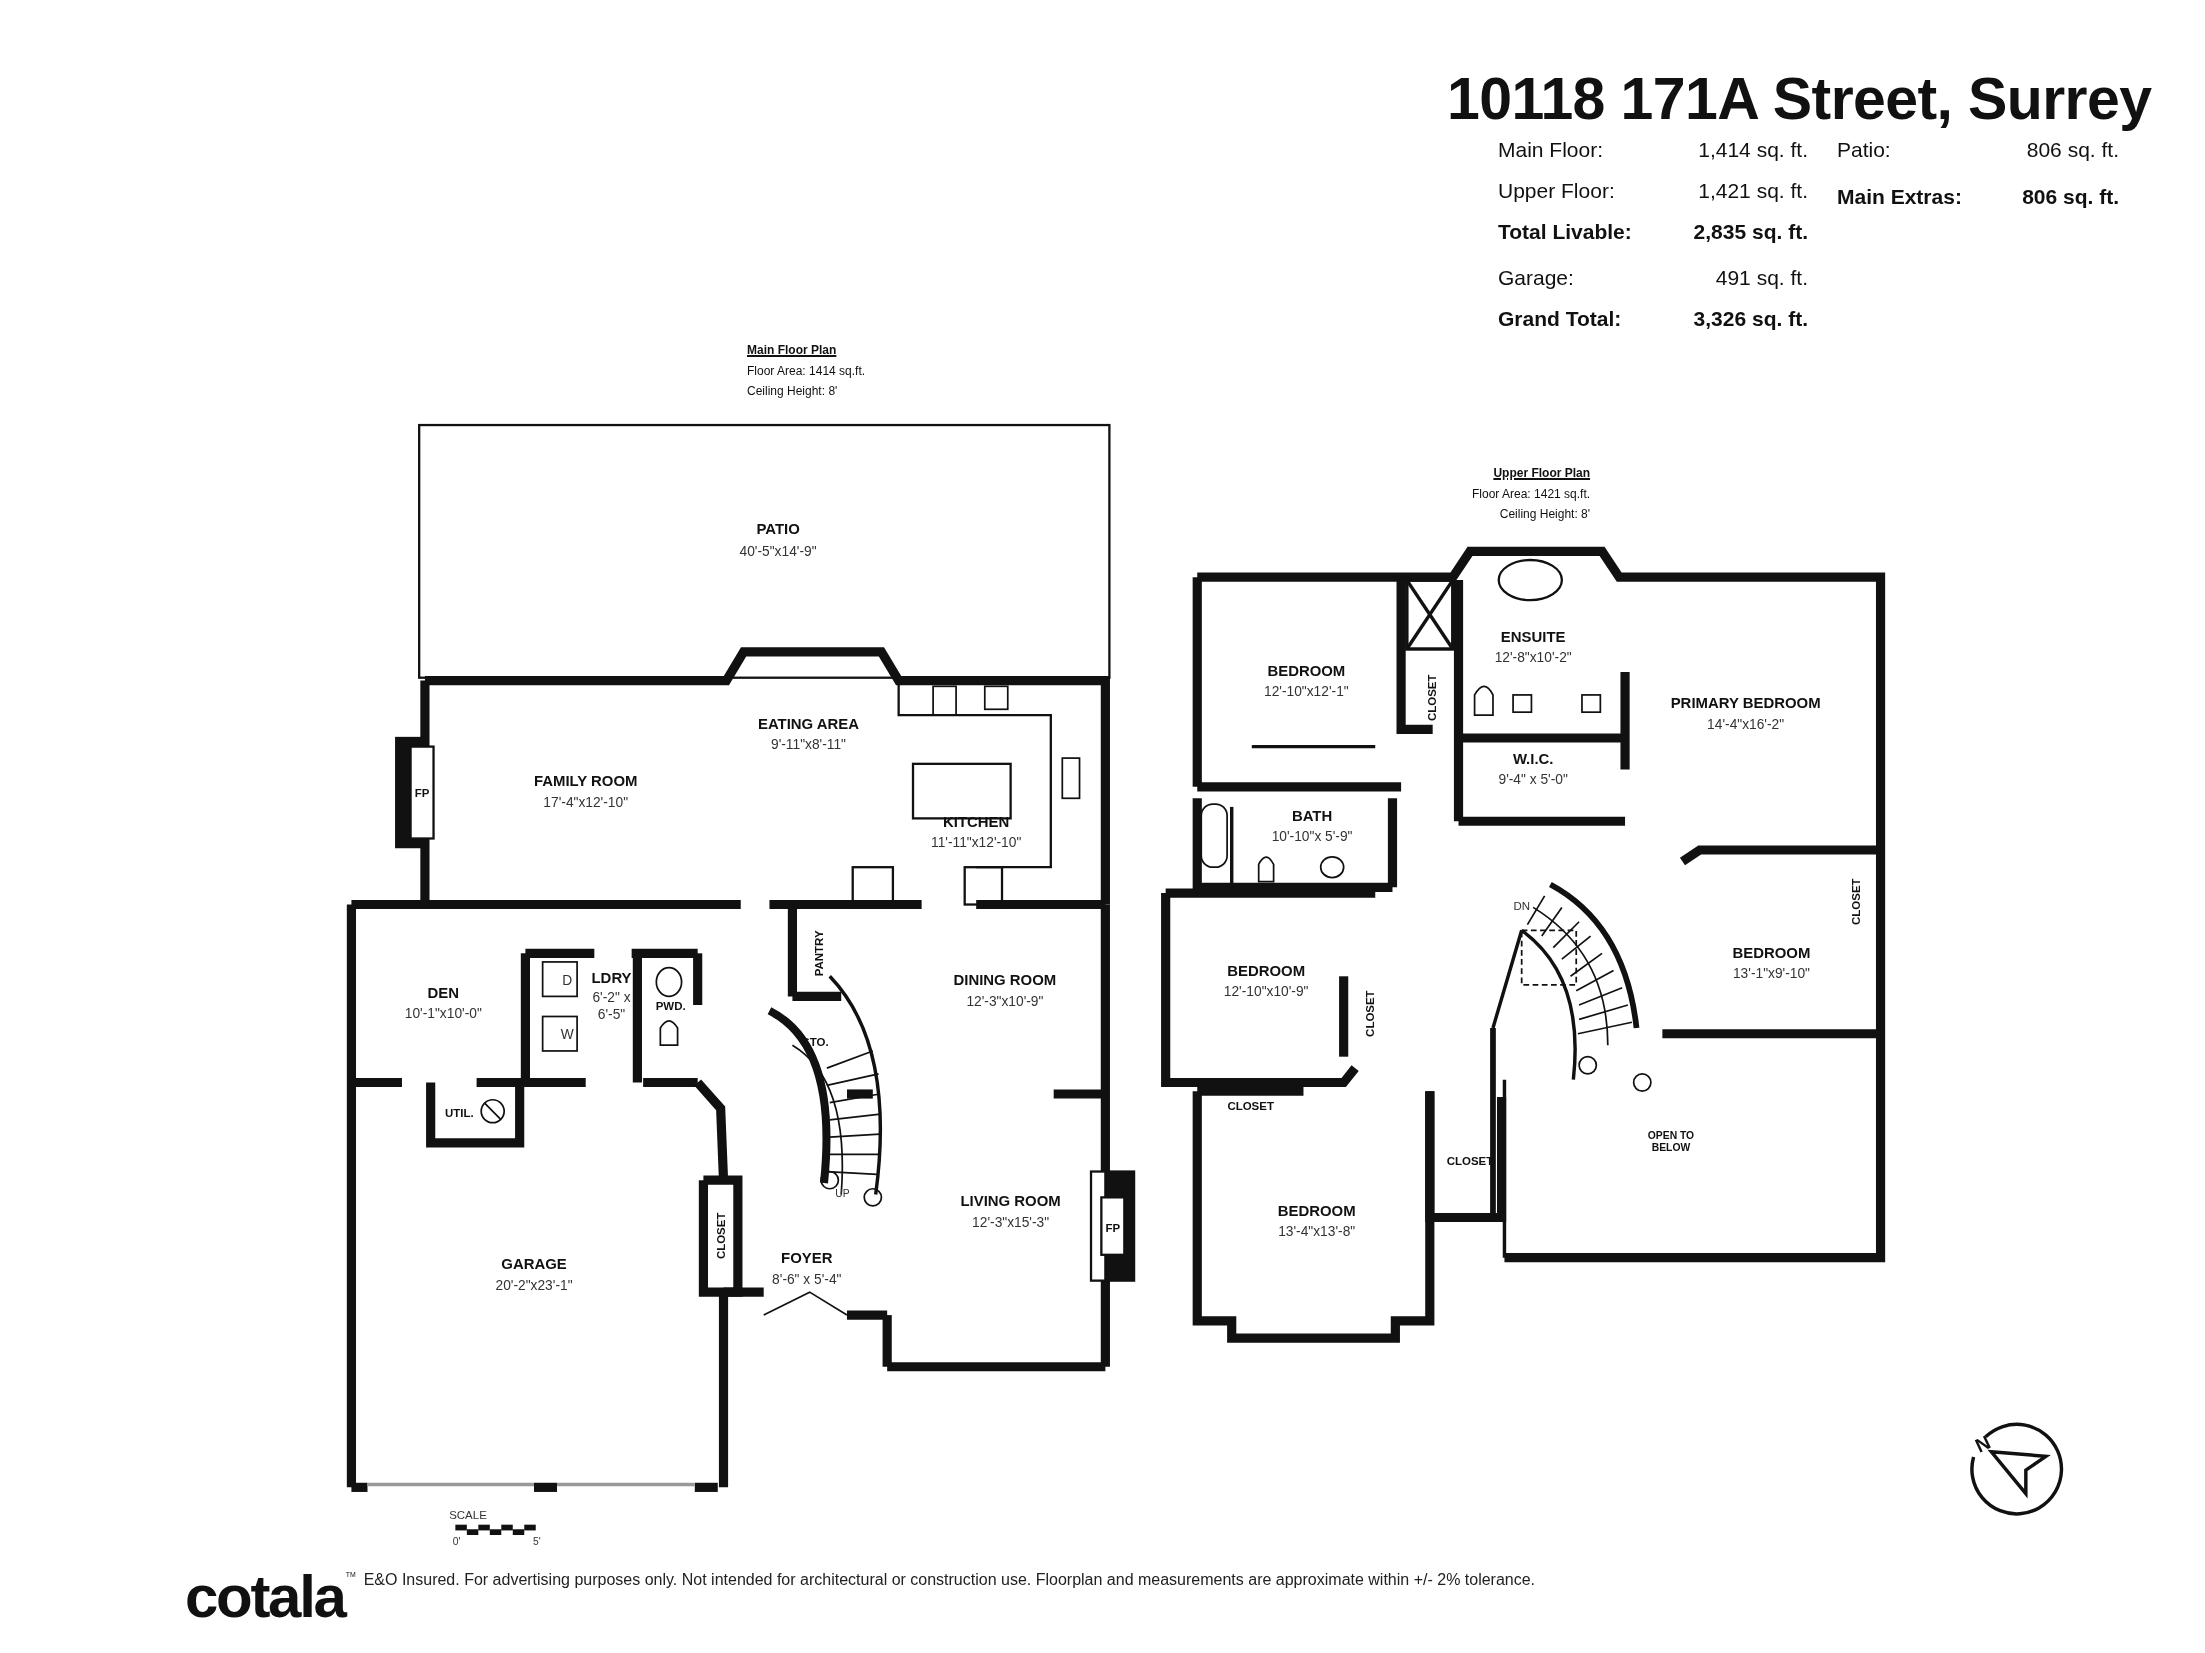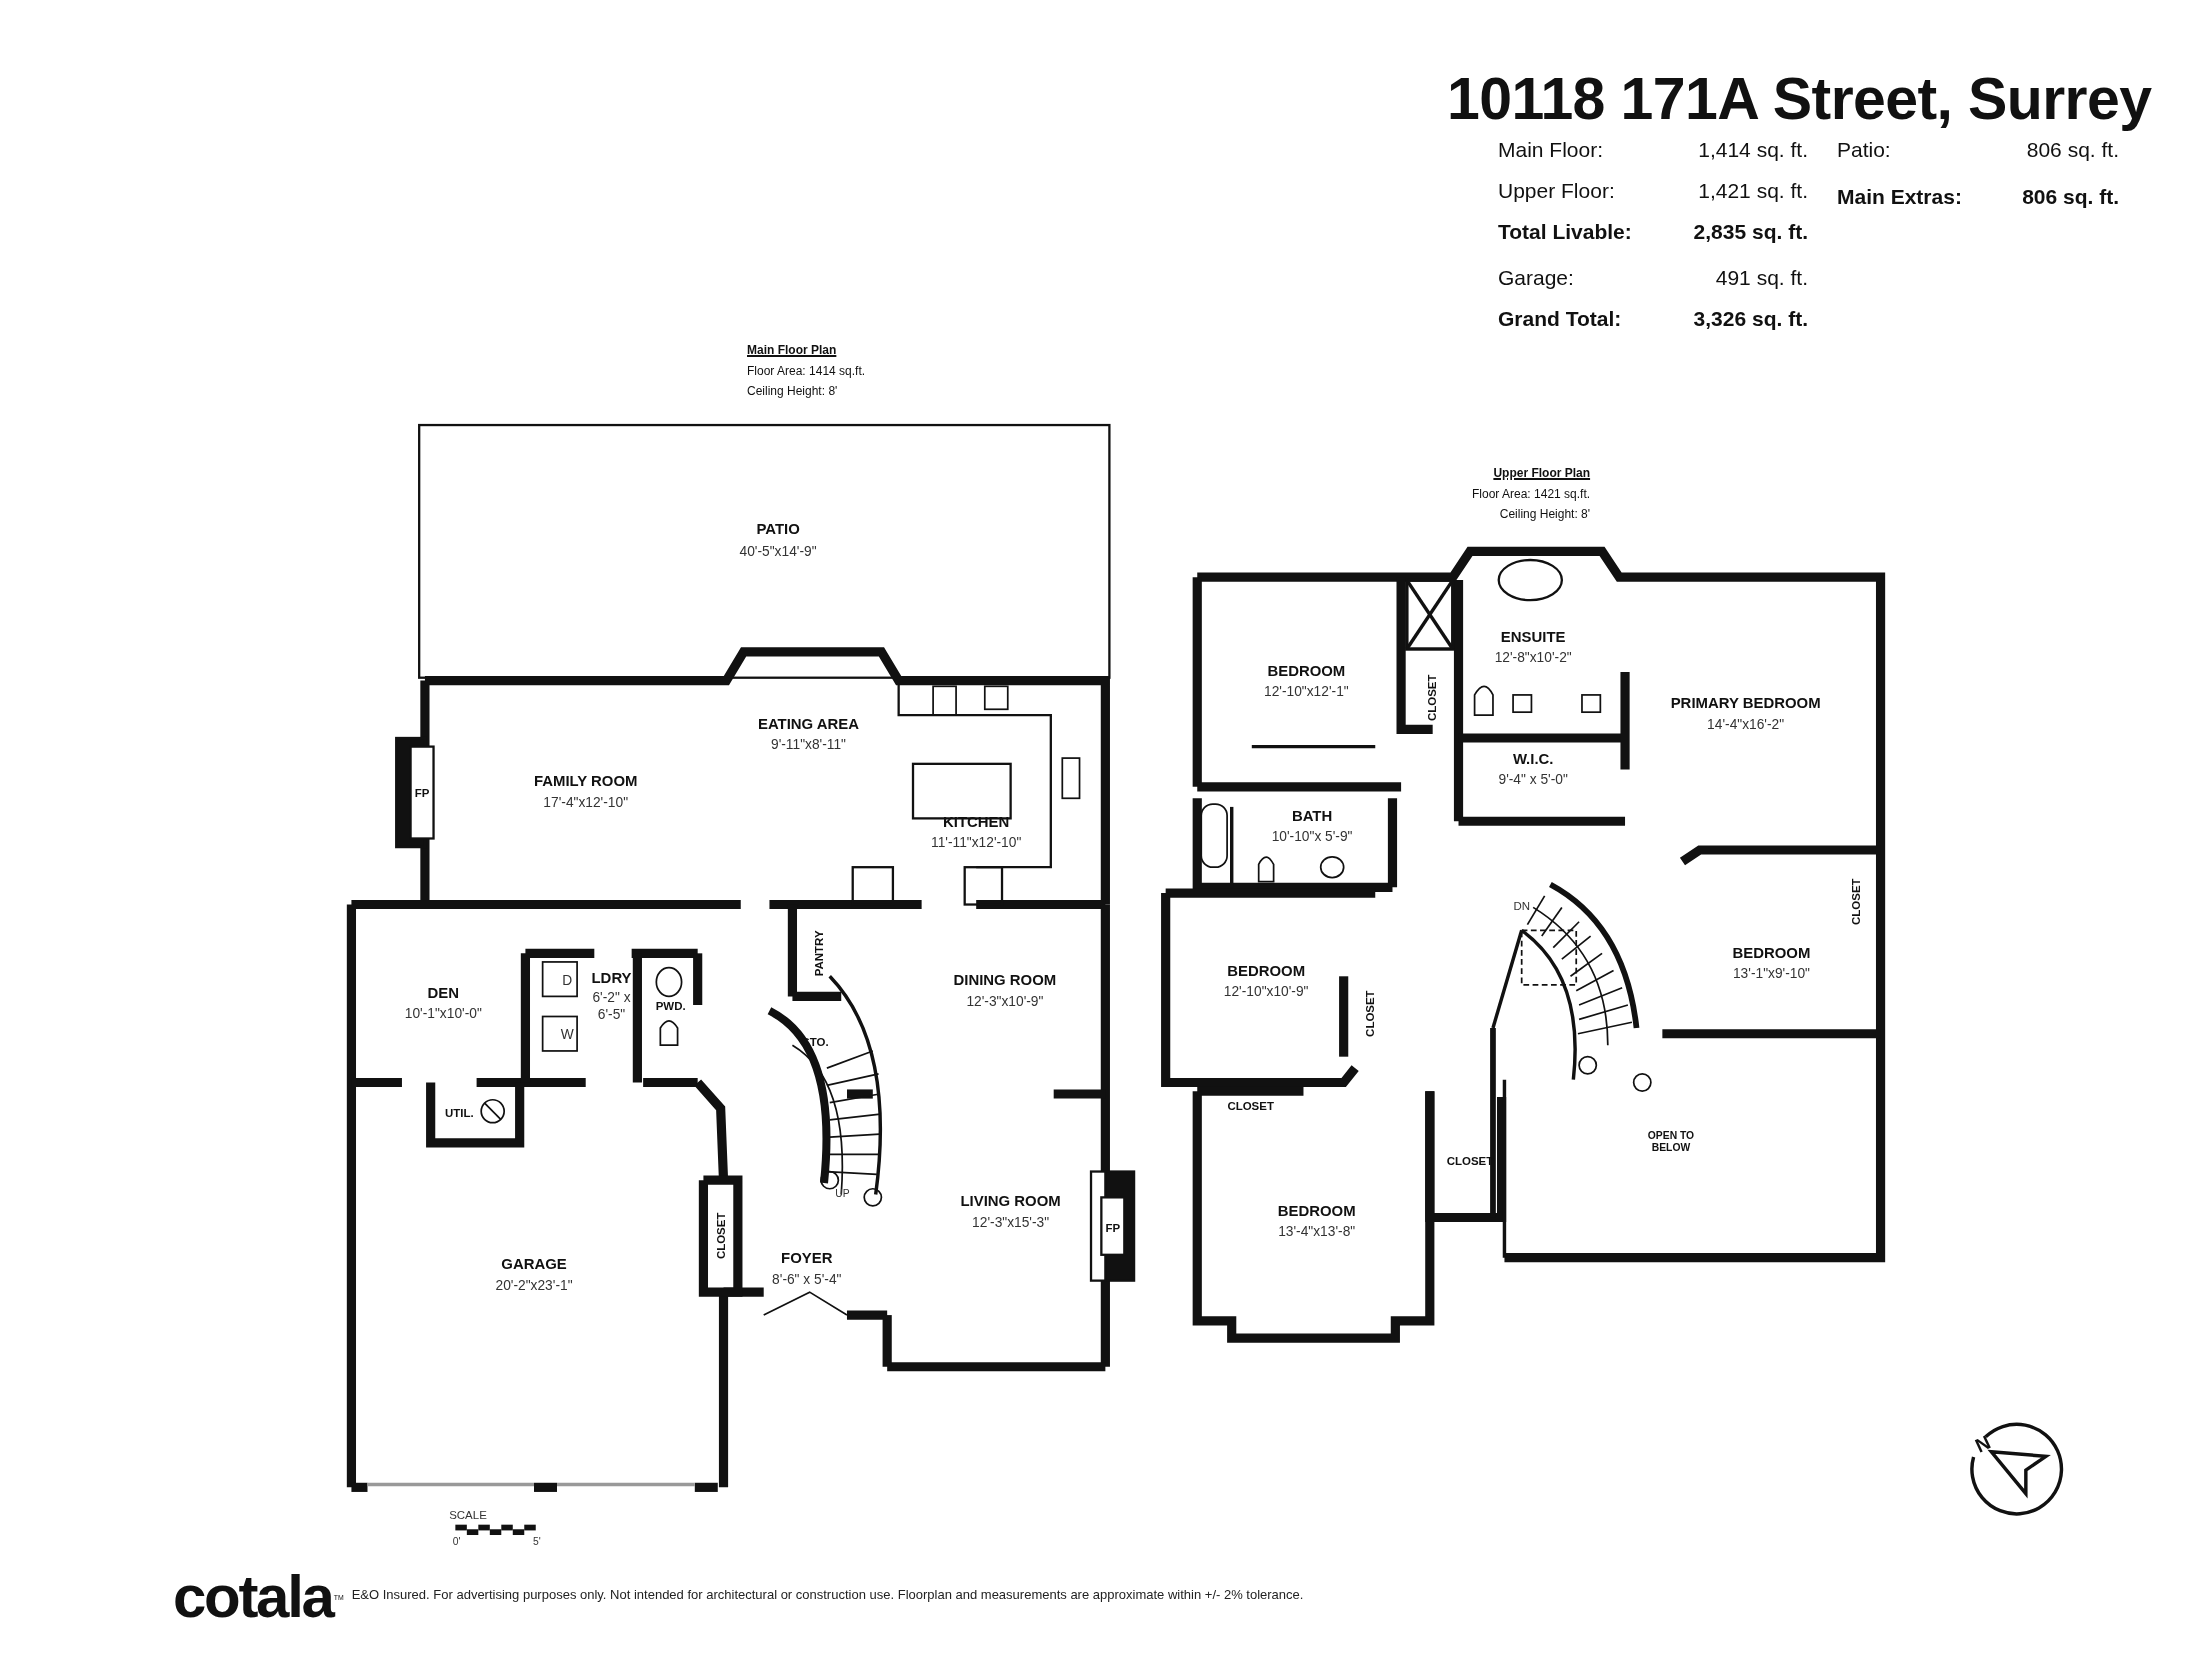--- a/index.html
+++ b/index.html
@@ -9,24 +9,24 @@
   .stats .row { display: flex; }
   .stats .lbl { display: inline-block; }
   .stats .val { display: inline-block; text-align: right; }
   .bold { font-weight: bold; }
   .plan-head { position: absolute; font-size: 12px; line-height: 20.7px; white-space: nowrap; margin-left: 28px; }
   .plan-head .h { font-weight: bold; text-decoration: underline; text-decoration-thickness: 1.7px; }
   svg.plan { position: absolute; left: 0; top: 0; }
   .rl { font-family: "Liberation Sans", sans-serif; font-weight: bold; font-size: 26px; fill: #111; text-anchor: middle; }
   .rd { font-family: "Liberation Sans", sans-serif; font-size: 24px; fill: #333; text-anchor: middle; }
   .sm { font-family: "Liberation Sans", sans-serif; font-weight: bold; font-size: 20px; fill: #111; text-anchor: middle; }
-  .footer { position: absolute; left: 173px; top: 1571px; display: flex; align-items: center; }
+  .footer { position: absolute; left: 185px; top: 1571px; display: flex; align-items: flex-start; }
   .logo { font-size: 60px; font-weight: bold; letter-spacing: -2.3px; line-height: 52px; }
   .tm { font-size: 6.9px; margin-left: 1.1px; }
-  .disc { font-size: 13px; margin-left: 8px; margin-bottom: 5.7px; color: #222; white-space: nowrap; }
+  .disc { font-size: 16px; margin-left: 8px; margin-bottom: 5.7px; color: #222; white-space: nowrap; }
 </style>
 </head>
 <body>
 
 <div class="title">10118 171A Street, Surrey</div>
 
 <div class="stats" style="left:1498px; top:129px;">
   <div class="row">
       <span class="lbl" style="width:172px">Main Floor:</span>
       <span class="val" style="width:138px">1,414 sq. ft.</span>

